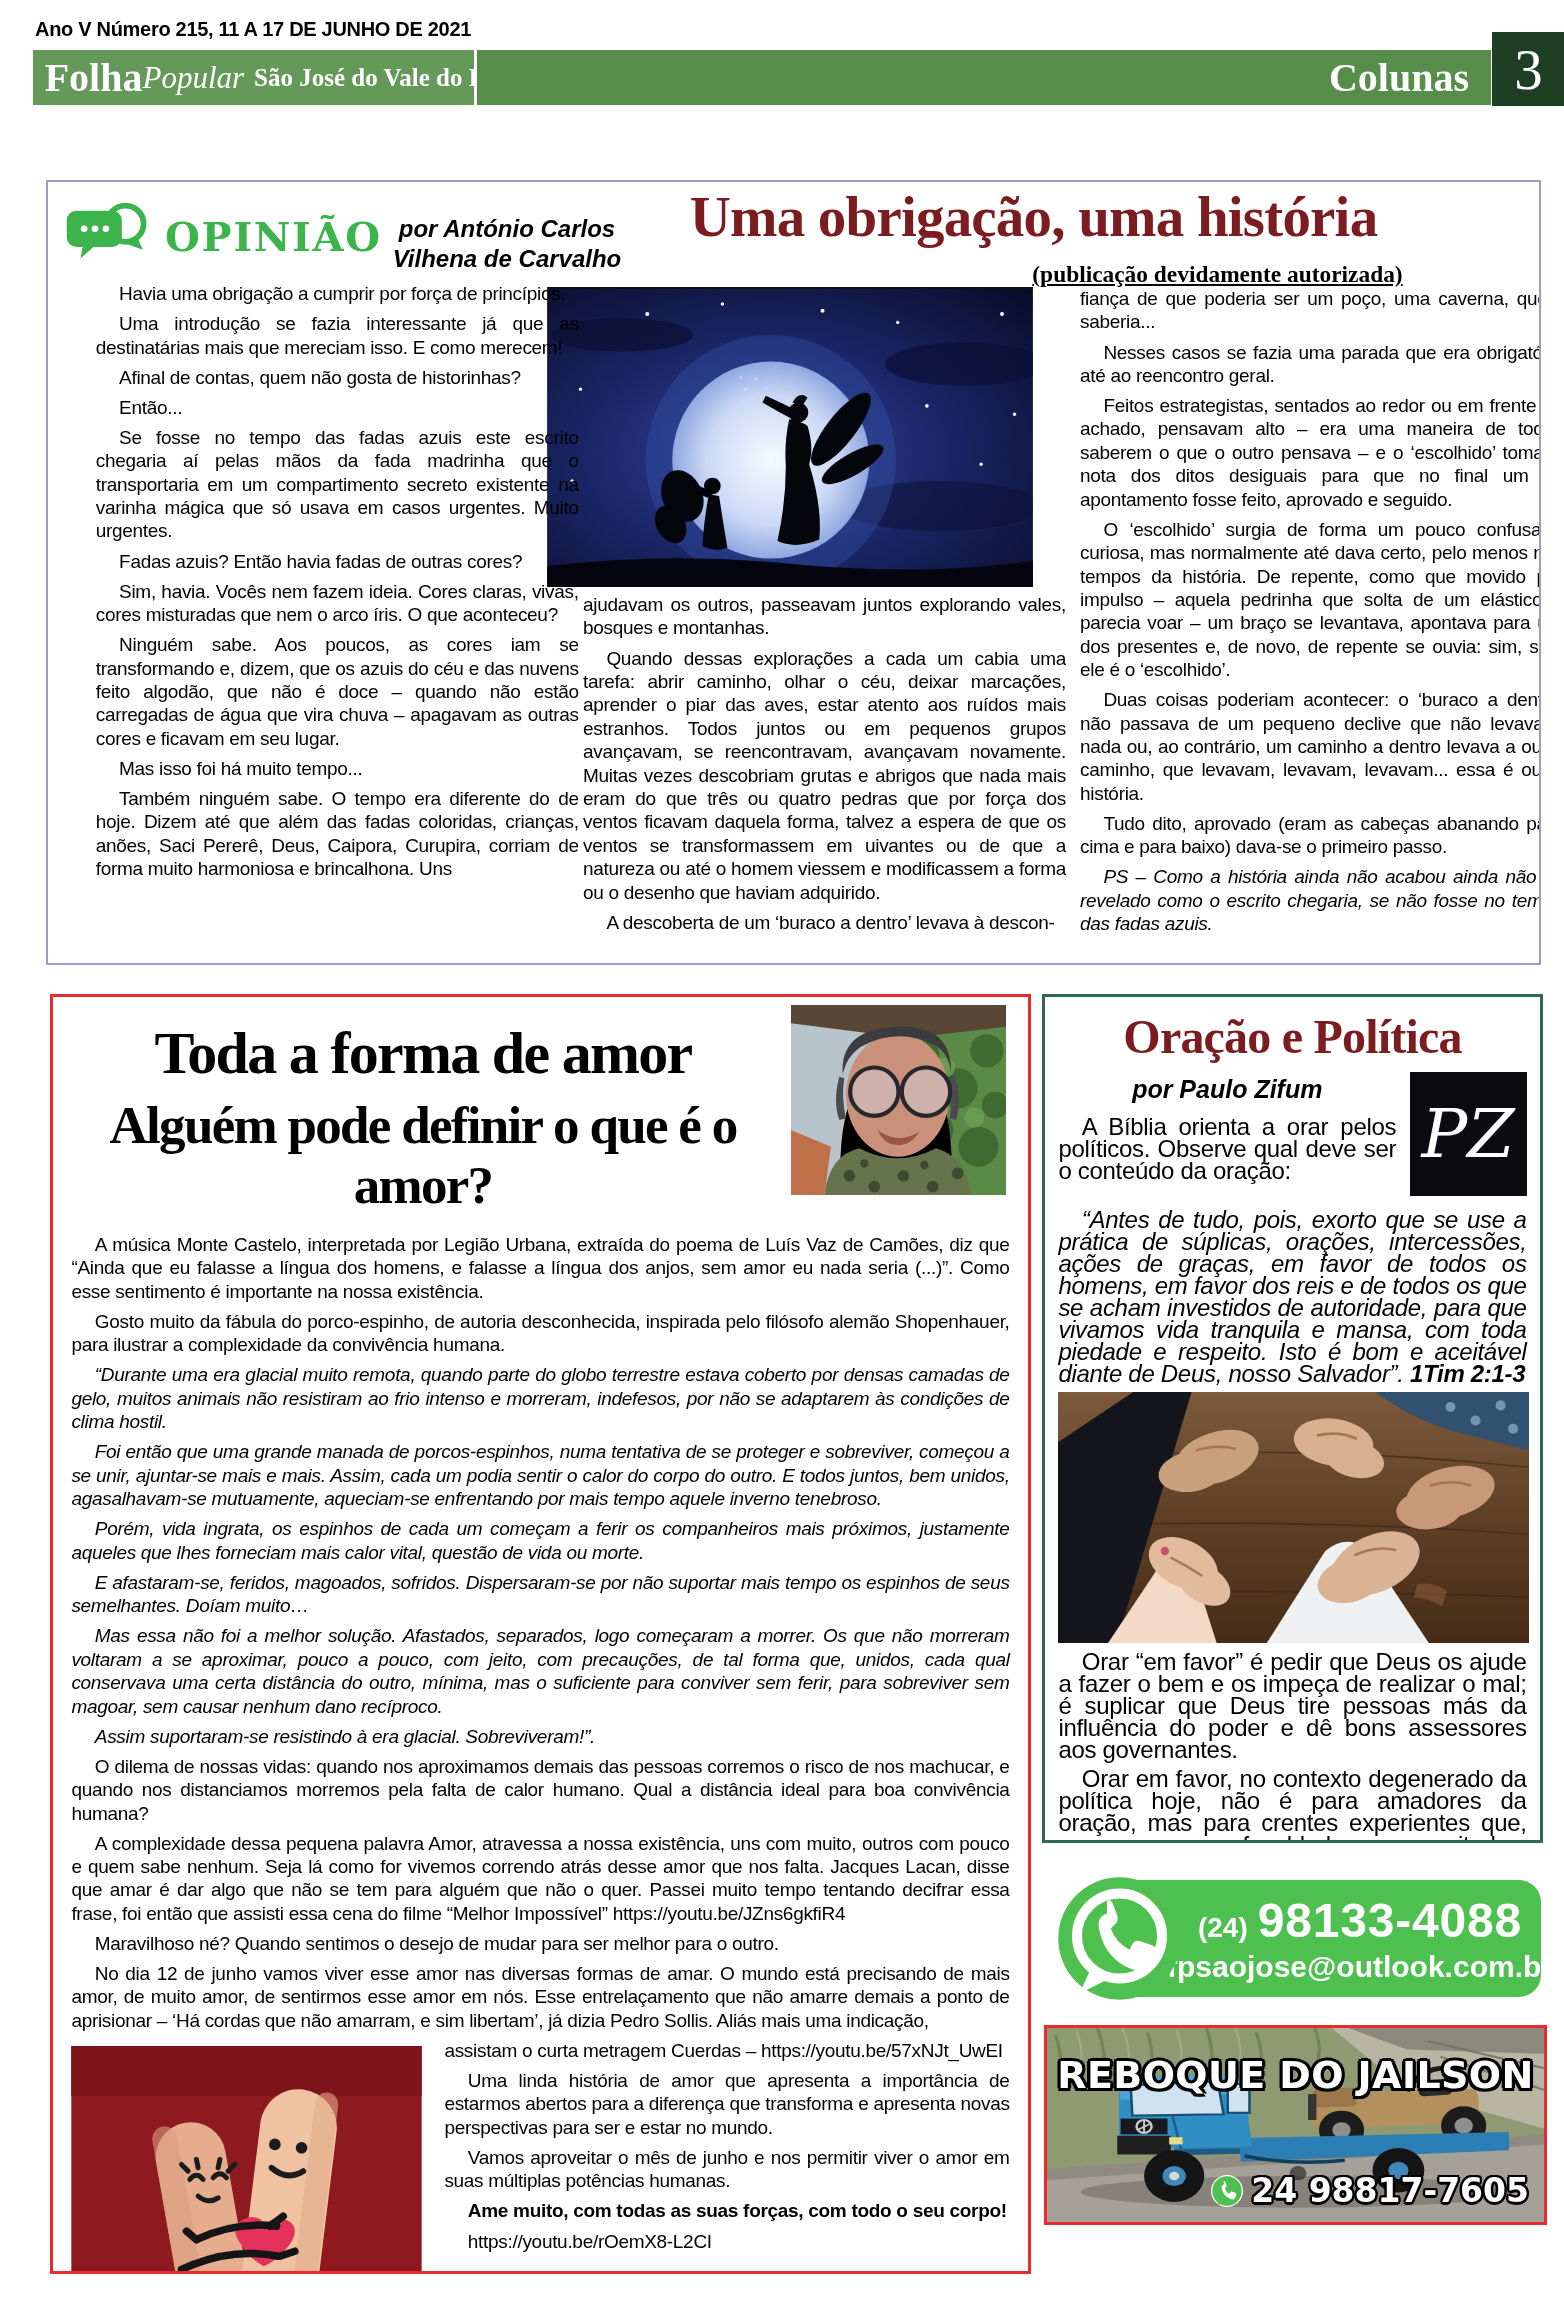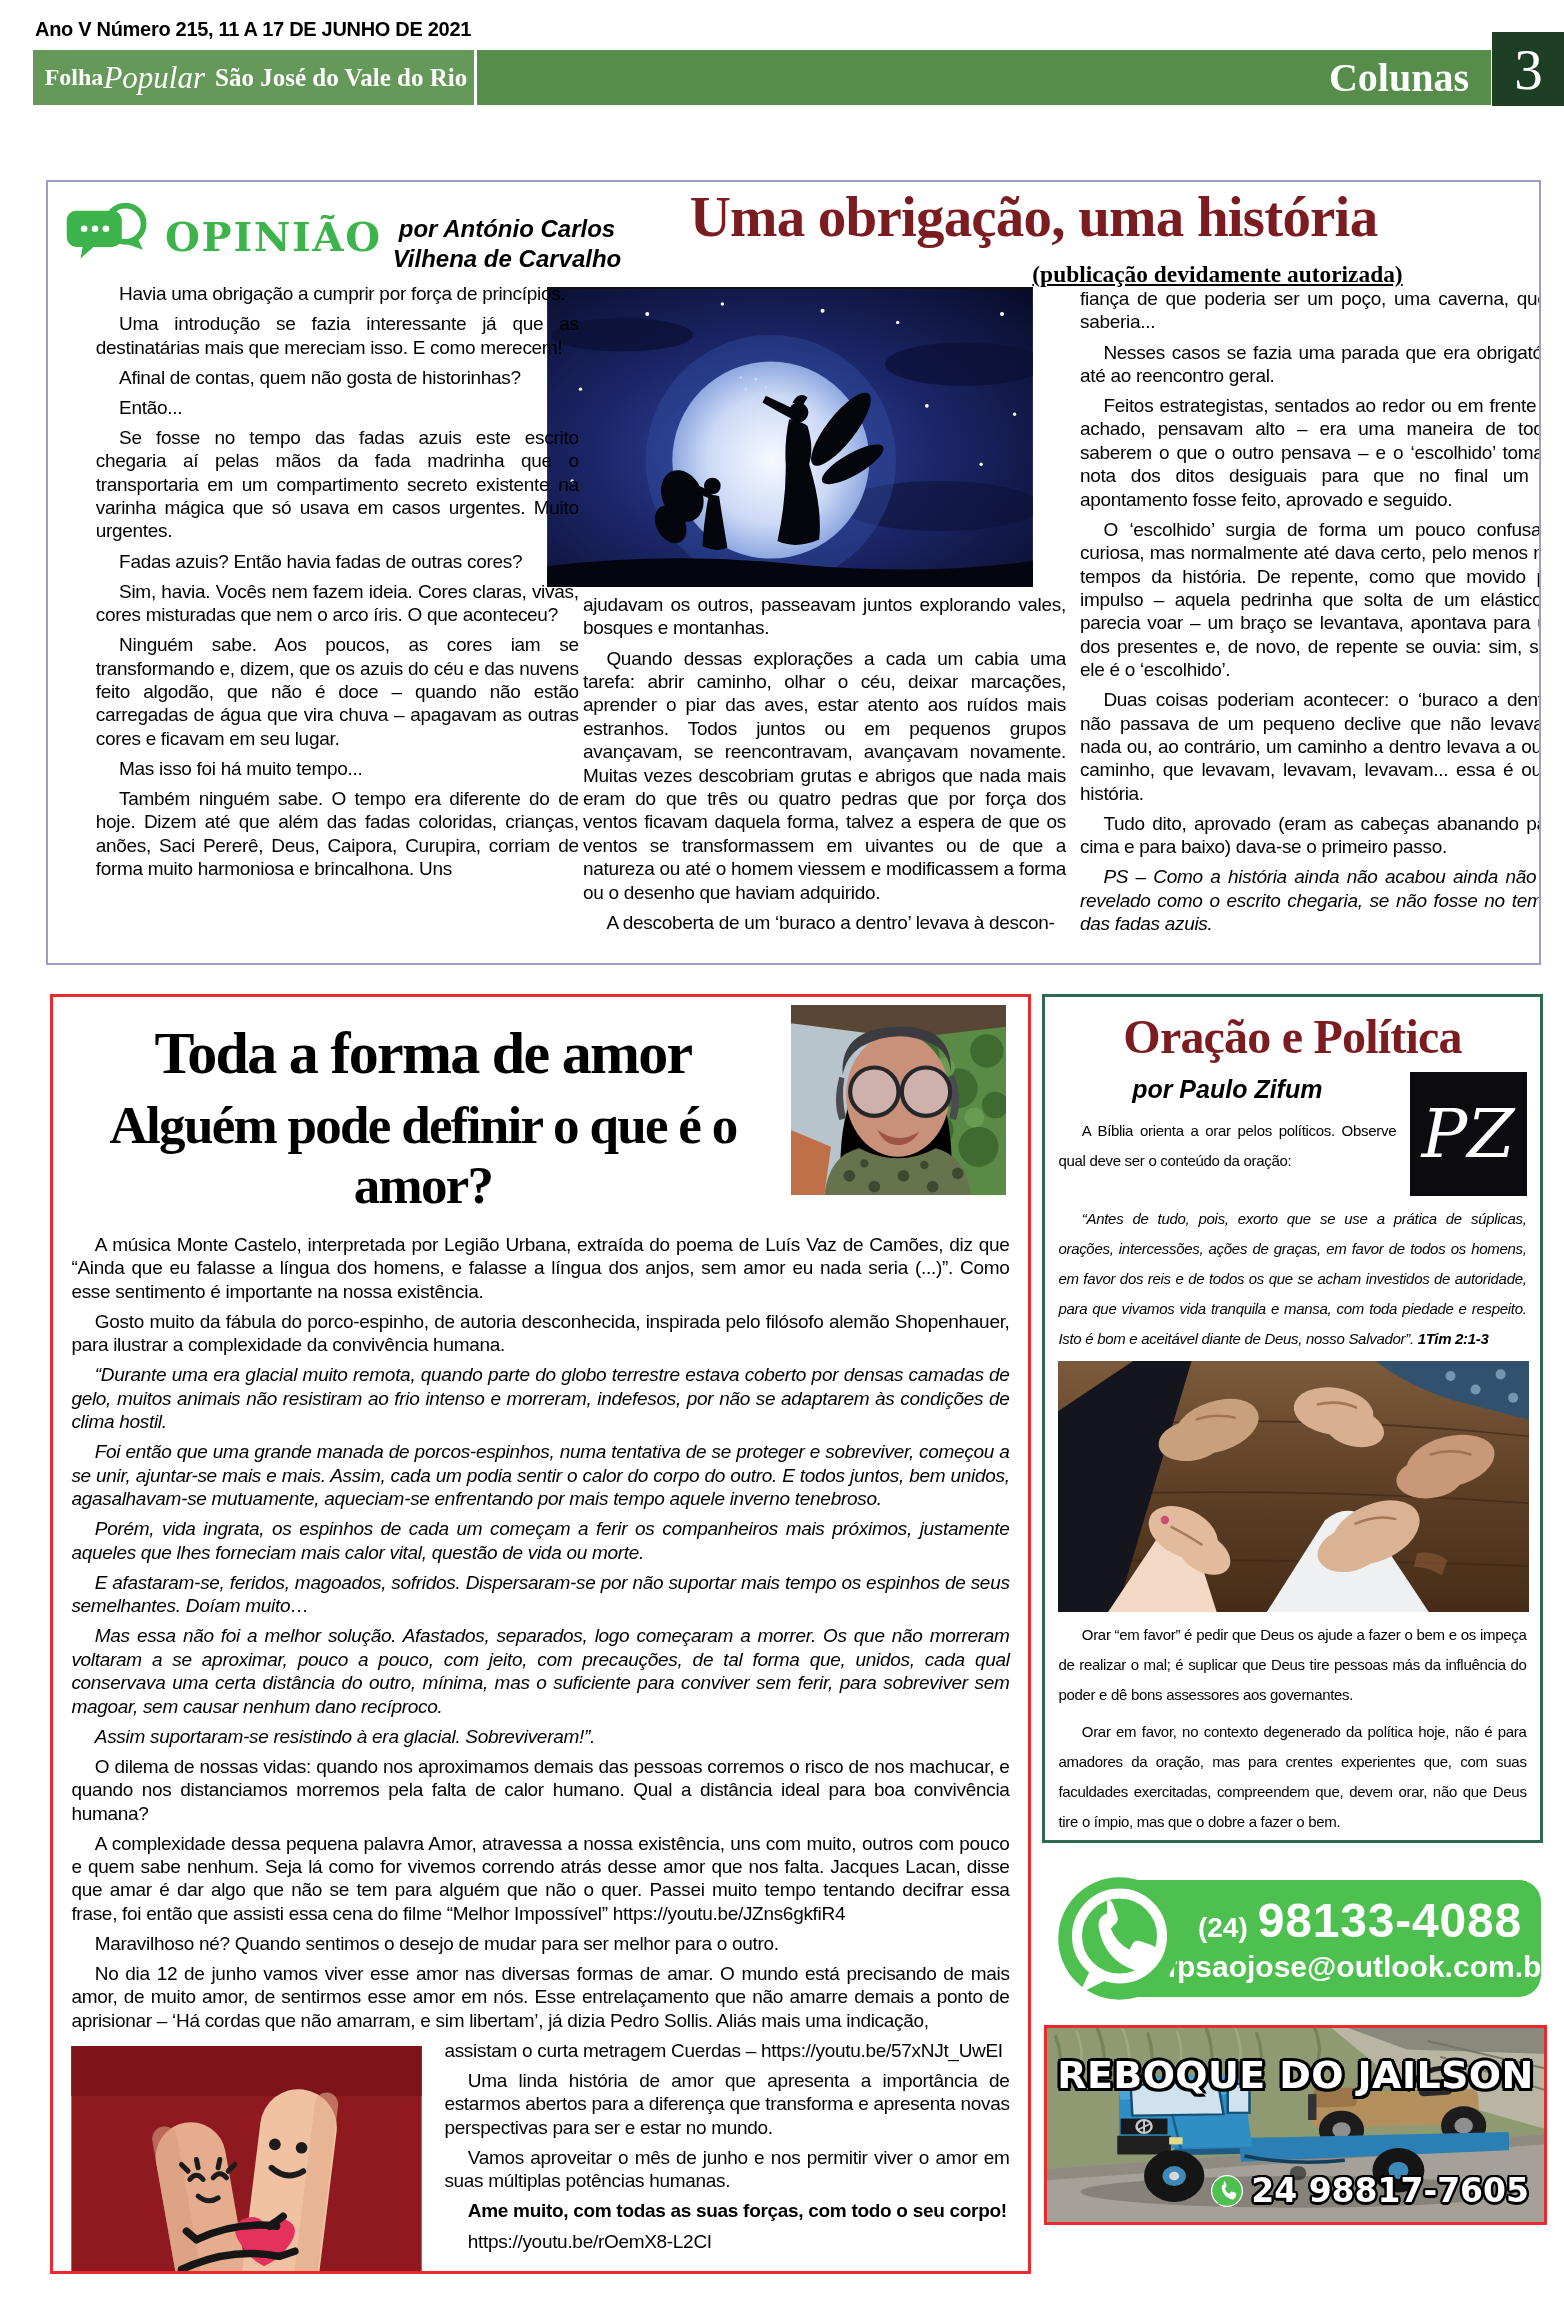--- a/index.html
+++ b/index.html
@@ -4,21 +4,21 @@
 <style>
   html,body{margin:0;padding:0;background:#fff;}
   body{width:1564px;height:2319px;position:relative;font-family:"Liberation Sans",sans-serif;color:#000;overflow:hidden;}
   .abs{position:absolute;}
 
   
   #edition{left:35px;top:18.4px;font-size:20px;font-weight:700;letter-spacing:-0.3px;}
   #masthead{left:33px;top:50px;width:1458px;height:55px;display:flex;}
   .mast-left{width:444px;background:#64995a;border-right:3.3px solid #fff;display:flex;align-items:center;padding-left:11.7px;box-sizing:border-box;white-space:nowrap;}
   .mast-right{flex:1;background:#578d4b;display:flex;align-items:center;justify-content:flex-end;padding-right:22px;}
-  .brand-bold{font-family:"Liberation Serif",serif;font-weight:bold;font-size:24px;color:#fff;}
+  .brand-bold{font-family:"Liberation Serif",serif;font-weight:bold;font-size:40px;color:#fff;}
   .brand-italic{font-family:"Liberation Serif",serif;font-style:italic;font-size:31px;color:#fff;margin-right:10px;}
   .brand-city{font-family:"Liberation Serif",serif;font-weight:bold;font-size:25px;color:#fff;}
   .section-title{font-family:"Liberation Serif",serif;font-weight:bold;font-size:40px;color:#fff;}
   #pagenum{left:1492px;top:32px;width:73px;height:74px;background:#1e3f24;color:#fff;display:flex;align-items:center;justify-content:center;font-family:"Liberation Serif",serif;font-size:57px;}
 
   
   .para{font-size:19px;line-height:23.4px;letter-spacing:-0.3px;text-align:justify;text-indent:23.4px;margin:0 0 6.7px 0;}
   .para.noindent{text-indent:0;}
   .para.italic{font-style:italic;}
   .para.bold{font-weight:bold;}
@@ -38,21 +38,21 @@
 
   
   #a2{left:50px;top:994px;width:981px;height:1280px;border:3.3px solid #ea2a2d;box-sizing:border-box;padding:0 18.4px;overflow:hidden;}
   .ana{float:right;width:215px;height:190px;margin:8.4px 3.3px 6.7px 16.7px;}
   .love-title{font-family:"Liberation Serif",serif;font-weight:bold;font-size:60px;text-align:center;margin:22px 0 0 0;letter-spacing:-1.7px;}
   .love-sub{font-family:"Liberation Serif",serif;font-weight:bold;font-size:53px;text-align:center;margin:6.7px 0 18.4px 0;letter-spacing:-1.7px;}
   .fingers{float:left;width:351px;height:317px;margin:6.7px 22px 5px 0;}
 
   
   #a3{left:1042px;top:994px;width:501px;height:849px;border:3.3px solid #2e6a50;box-sizing:border-box;padding:0 13.4px;overflow:hidden;}
-  #a3 .para{font-size:15px;line-height:30px;}
+  #a3 .para{font-size:24px;line-height:22px;}
   .prayer-title{font-family:"Liberation Serif",serif;font-weight:bold;font-size:48px;color:#7b1c21;text-align:center;margin:11.7px 0 3.3px 0;letter-spacing:-0.8px;}
   .pz{float:right;width:117px;height:124px;margin:5px 0 8.4px 13.4px;background:#0b0b10;color:#fff;display:flex;align-items:center;justify-content:center;font-family:"DejaVu Serif",serif;font-style:italic;font-size:68px;}
   .byline3{text-align:center;font-weight:bold;font-style:italic;font-size:25px;margin:11.7px 0 11.7px 0;}
   .quote-p{clear:right;margin-top:27px;}
   .praying{width:100%;height:251px;margin:3.3px 0 8.4px 0;}
 
   
   #wa{left:1057px;top:1876px;width:484px;height:127px;}
   .wa-rect{position:absolute;left:45px;top:4.2px;width:439px;height:117px;background:#4ec04f;border-radius:22px;box-sizing:border-box;display:flex;flex-direction:column;justify-content:center;align-items:center;padding-left:77px;}
   .wa-phone-line{display:flex;align-items:baseline;gap:10px;color:#fff;}

